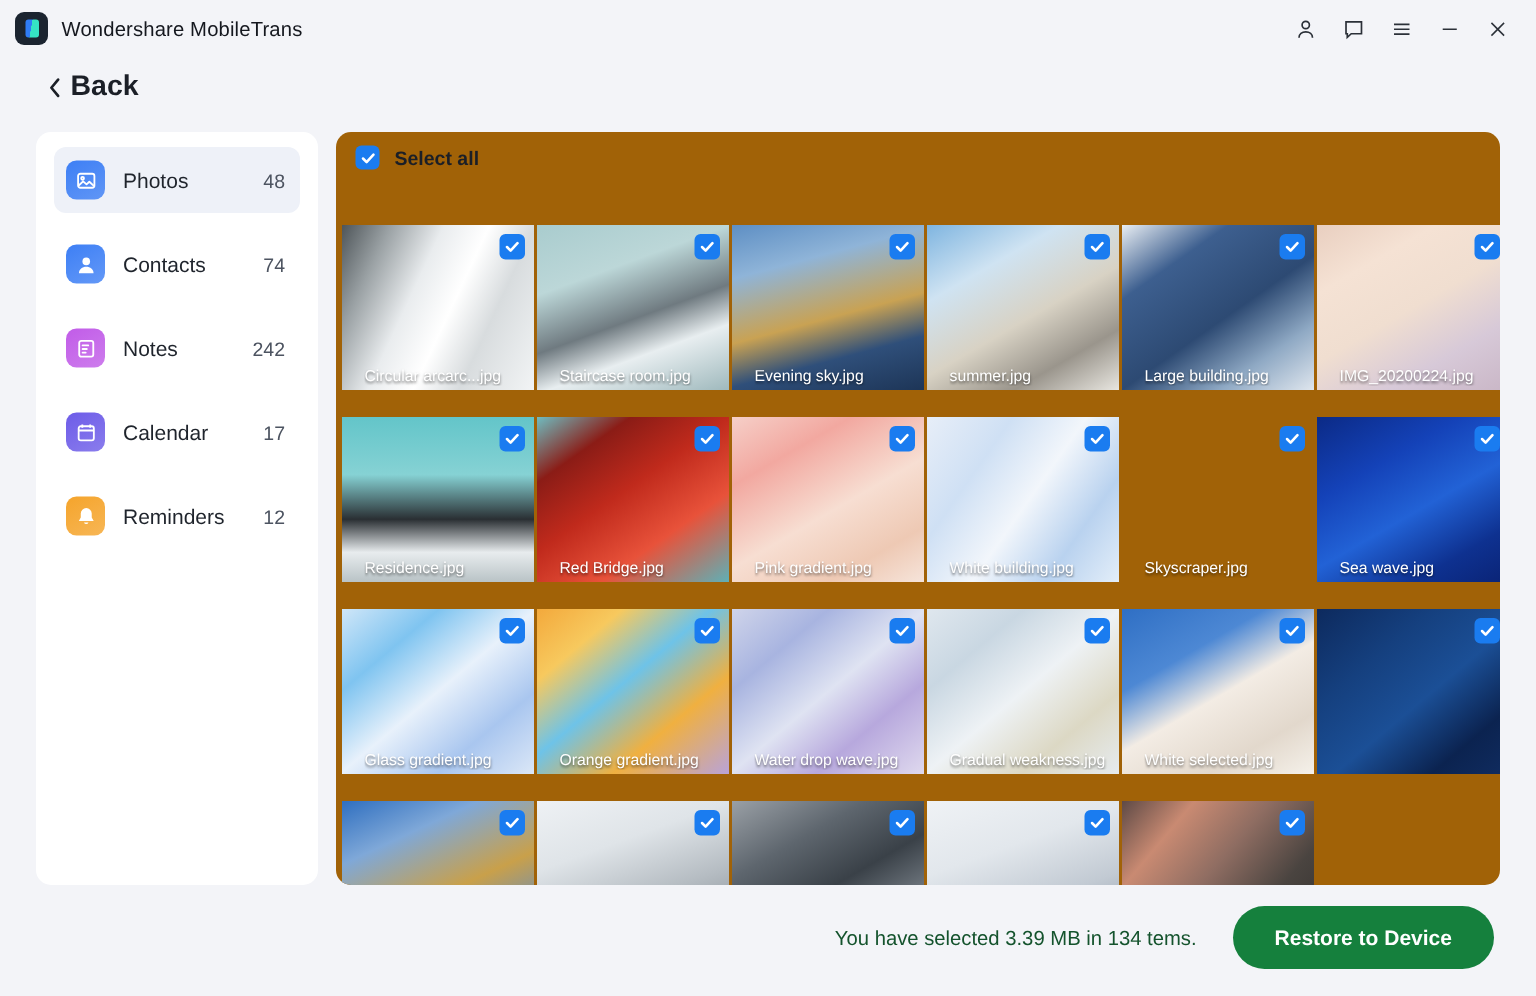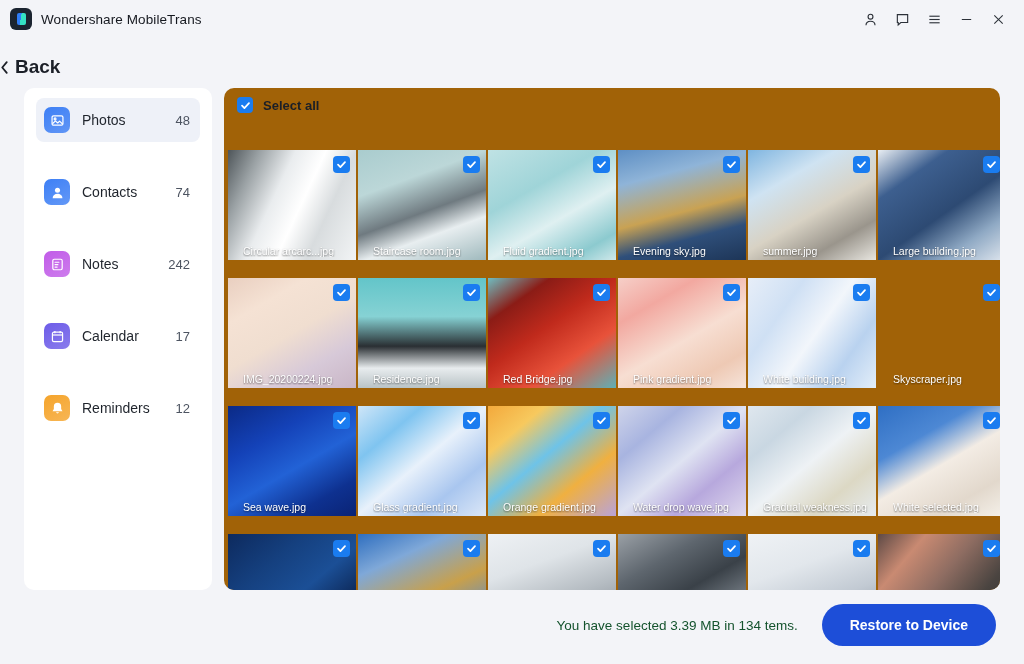--- a/index.html
+++ b/index.html
@@ -31,21 +31,22 @@
   .titlebar-spacer { flex: 1; }
   .win-btn {
     width: 32px; height: 30px;
     display: flex; align-items: center; justify-content: center;
     color: #2b3038; cursor: default;
   }
   .win-btn svg { display: block; }
 
   
   .back-row {
-    height: 40px; display: flex; align-items: flex-end;
+    height: 40px; display: flex; align-items: center;
+    padding-left: 32px;
   }
   .back-btn {
     display: flex; align-items: center; gap: 6px;
     font-size: 19px; font-weight: bold; color: #1b1f27;
     cursor: default;
   }
   .back-chevron {
     width: 9px; height: 15px;
     display: inline-block; position: relative; top: 0px;
   }
@@ -75,21 +76,21 @@
   .account-mail {
     font-size: 12.5px; color: #242a33; flex: 1;
     white-space: nowrap; overflow: hidden; text-overflow: ellipsis;
   }
   .chev-down { width: 13px; height: 13px; flex: none; color: #5a6270; }
 
   .nav-item {
     display: flex; align-items: center;
     height: 44px; border-radius: 8px;
     padding: 0 10px 0 8px;
-    margin-bottom: 28px;
+    margin-bottom: 12px;
     cursor: default;
   }
   .nav-item.active { background: #eef1f8; }
   .nav-ico {
     width: 26px; height: 26px; border-radius: 7px;
     flex: none; margin-right: 12px;
     display: flex; align-items: center; justify-content: center;
     color: #fff;
   }
   .nav-ico svg { display:block; }
@@ -148,21 +149,21 @@
     display: flex; align-items: center; justify-content: center;
   }
 
   
   .footer {
     height: 82px; display: flex; align-items: center;
     justify-content: flex-end; padding: 0 28px 12px 0; gap: 24px;
   }
   .footer-status { font-size: 13.5px; color: #14532d; }
   .primary-btn {
-    background: #1d4ed8; color: #fff;
+    background: #15803d; color: #fff;
     font-size: 14px; font-weight: bold;
     border: none; border-radius: 21px;
     height: 42px; padding: 0 28px;
     cursor: default;
   }
 </style>
 </head>
 <body>
 
 <div class="titlebar">
@@ -296,29 +297,20 @@
         <div class="thumb">
           <div class="art" style="background: linear-gradient(160deg, rgb(169, 204, 206) 0%, rgb(188, 215, 216) 30%, rgb(111, 122, 128) 55%, rgb(232, 238, 240) 72%, rgb(159, 185, 189) 100%);"></div>
           <div class="tick">
             <svg width="11" height="11" viewBox="0 0 12 12" fill="none" stroke="#fff" stroke-width="1.9" stroke-linecap="round" stroke-linejoin="round">
               <polyline points="2.2,6.2 4.8,8.8 9.8,3.4"></polyline>
             </svg>
           </div>
           <div class="name">Staircase room.jpg</div>
         </div>
         <div class="thumb">
-          <div class="art" style="background: linear-gradient(150deg, rgb(191, 226, 228) 0%, rgb(159, 212, 216) 35%, rgb(223, 240, 241) 60%, rgb(140, 202, 207) 85%, rgb(207, 232, 234) 100%);"></div>
-          <div class="tick">
-            <svg width="11" height="11" viewBox="0 0 12 12" fill="none" stroke="#fff" stroke-width="1.9" stroke-linecap="round" stroke-linejoin="round">
-              <polyline points="2.2,6.2 4.8,8.8 9.8,3.4"></polyline>
-            </svg>
-          </div>
-          <div class="name">Fluid gradient.jpg</div>
-        </div>
-        <div class="thumb">
           <div class="art" style="background: linear-gradient(165deg, rgb(94, 143, 196) 0%, rgb(143, 180, 216) 25%, rgb(201, 162, 83) 55%, rgb(47, 79, 122) 75%, rgb(29, 53, 87) 100%);"></div>
           <div class="tick">
             <svg width="11" height="11" viewBox="0 0 12 12" fill="none" stroke="#fff" stroke-width="1.9" stroke-linecap="round" stroke-linejoin="round">
               <polyline points="2.2,6.2 4.8,8.8 9.8,3.4"></polyline>
             </svg>
           </div>
           <div class="name">Evening sky.jpg</div>
         </div>
         <div class="thumb">
           <div class="art" style="background: linear-gradient(150deg, rgb(127, 181, 224) 0%, rgb(207, 227, 242) 28%, rgb(216, 210, 196) 55%, rgb(154, 149, 140) 78%, rgb(232, 230, 224) 100%);"></div>

